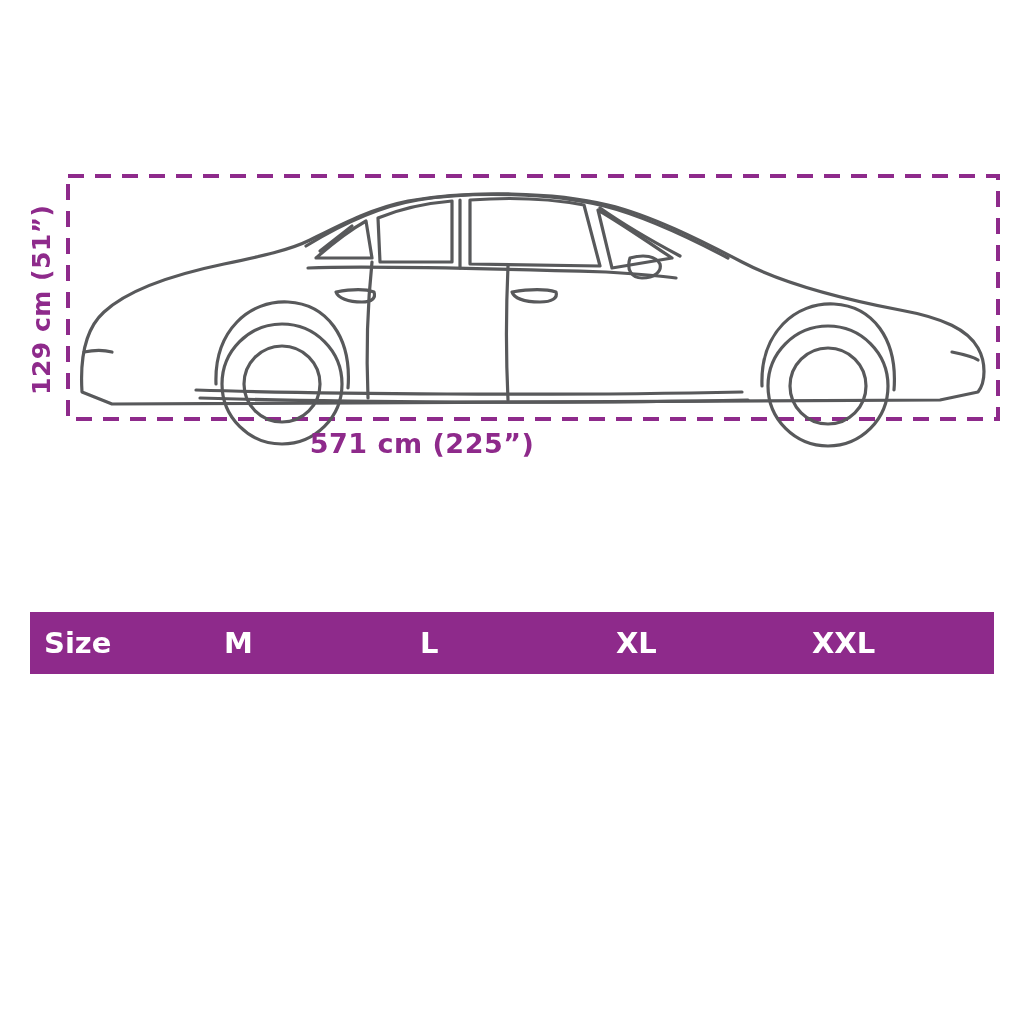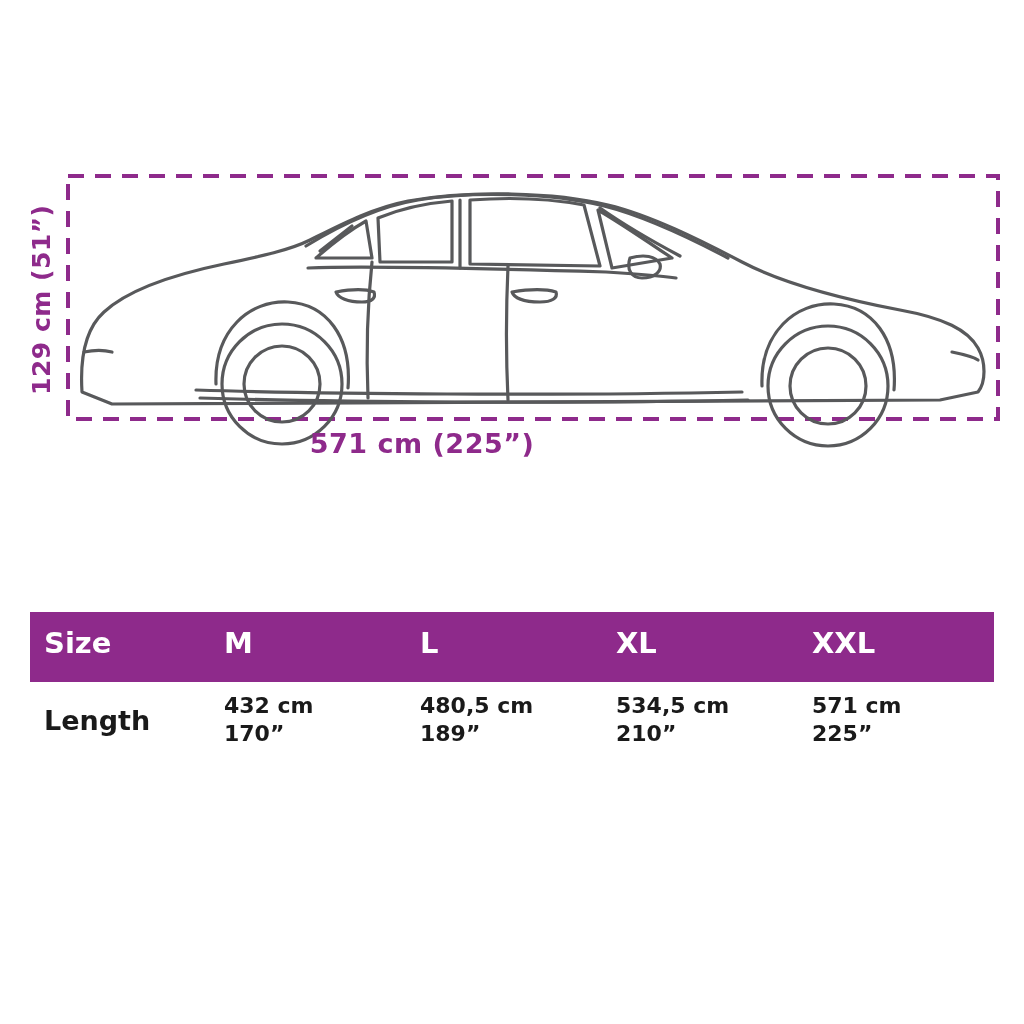--- a/index.html
+++ b/index.html
@@ -63,21 +63,21 @@
     position: absolute;
     left: 30px;
     top: 612px;
     width: 964px;
     border-collapse: collapse;
     table-layout: fixed;
   }
   .size-table th, .size-table td {
     text-align: left;
     vertical-align: middle;
-    padding: 0 0 8px 14px;
+    padding: 0 0 0 14px;
   }
   .size-table thead th {
     background: #8e2a8b;
     color: #ffffff;
     height: 62px;
     font-size: 29px;
     font-weight: bold;
   }
   .size-table tbody tr {
     height: 84px;
@@ -187,35 +187,16 @@
     <thead>
       <tr>
         <th>Size</th>
         <th>M</th>
         <th>L</th>
         <th>XL</th>
         <th>XXL</th>
       </tr>
     </thead>
     <tbody>
-      <tr>
-        <td class="row-head">Length</td>
-        <td class="cell">
-          <span>432 cm</span>
-          <span class="inch">170”</span>
-        </td>
-        <td class="cell">
-          <span>480,5 cm</span>
-          <span class="inch">189”</span>
-        </td>
-        <td class="cell">
-          <span>534,5 cm</span>
-          <span class="inch">210”</span>
-        </td>
-        <td class="cell">
-          <span>571 cm</span>
-          <span class="inch">225”</span>
-        </td>
-      </tr>
     </tbody>
   </table>
 
 </div>
 
 </body></html>

